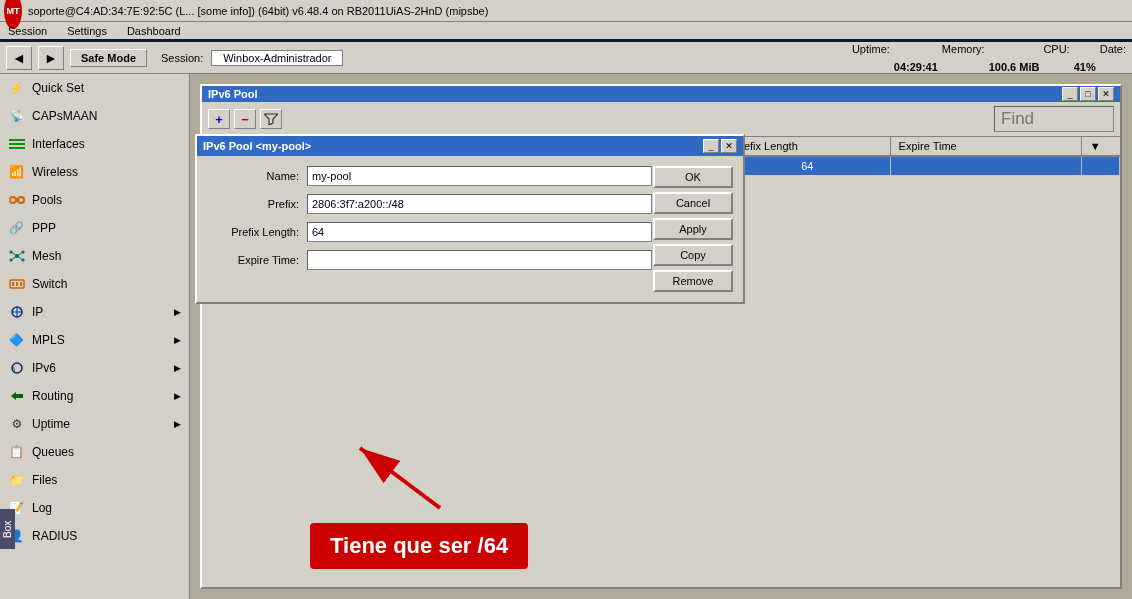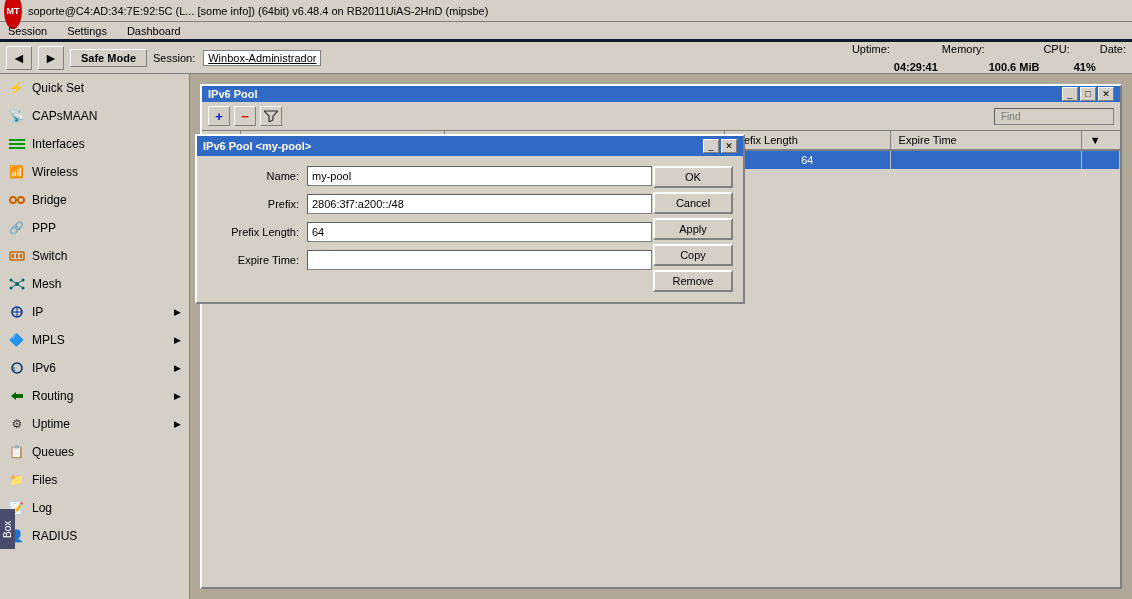--- a/index.html
+++ b/index.html
@@ -85,28 +85,28 @@
       border: 1px solid #808080;
       border-top-color: #ffffff;
       border-left-color: #ffffff;
       padding: 2px 10px;
       cursor: pointer;
       font-size: 11px;
       font-weight: bold;
     }
     .session-label {
       font-size: 11px;
+      margin-left: 8px;
     }
     .session-value {
       background: white;
       border: 1px solid #808080;
-      padding: 1px 4px;
+      padding: 1px 11px;
       font-size: 11px;
       margin-left: 2px;
-      text-decoration: underline;
     }
     .status-right {
       margin-left: auto;
       font-size: 11px;
       display: flex;
       gap: 4px;
     }
     .status-label { color: #000; }
     .status-value { font-weight: bold; color: #000; margin-top: 18px; }
 
@@ -241,21 +241,21 @@
     .tbl-btn-blue { color: #0000cc; }
     .tbl-btn-red { color: #cc0000; }
 
     .find-input {
       margin-left: auto;
       background: #d4d0c8;
       border: 1px solid #808080;
       border-top-color: #606060;
       border-left-color: #606060;
       padding: 2px 6px;
-      font-size: 10px;
+      font-size: 17px;
       width: 120px;
       color: #808080;
     }
 
     
     .pool-table {
       width: 100%;
       border-collapse: collapse;
       font-size: 11px;
     }
@@ -469,52 +469,52 @@
       <span>Wireless</span>
     </div>
     <div class="sidebar-item">
       <span class="sidebar-item-icon icon-bridge">
         <svg width="16" height="14" viewBox="0 0 16 14">
           <circle cx="4" cy="7" r="3" fill="none" stroke="#cc6600" stroke-width="2"></circle>
           <circle cx="12" cy="7" r="3" fill="none" stroke="#cc6600" stroke-width="2"></circle>
           <line x1="7" y1="7" x2="9" y2="7" stroke="#cc6600" stroke-width="2"></line>
         </svg>
       </span>
-      <span>Bridge</span>
+      <span>Pools</span>
     </div>
     <div class="sidebar-item">
       <span class="sidebar-item-icon icon-ppp">🔗</span>
       <span>PPP</span>
-    </div>
-    <div class="sidebar-item">
-      <span class="sidebar-item-icon icon-switch">
-        <svg width="16" height="14" viewBox="0 0 16 14">
-          <rect x="1" y="3" width="14" height="8" rx="1" fill="none" stroke="#cc6600" stroke-width="1.5"></rect>
-          <rect x="3" y="5" width="2" height="4" fill="#cc6600"></rect>
-          <rect x="7" y="5" width="2" height="4" fill="#cc6600"></rect>
-          <rect x="11" y="5" width="2" height="4" fill="#cc6600"></rect>
-        </svg>
-      </span>
-      <span>Switch</span>
     </div>
     <div class="sidebar-item">
       <span class="sidebar-item-icon icon-mesh">
         <svg width="16" height="14" viewBox="0 0 16 14">
           <circle cx="8" cy="7" r="2" fill="#006666"></circle>
           <circle cx="2" cy="3" r="1.5" fill="#006666"></circle>
           <circle cx="14" cy="3" r="1.5" fill="#006666"></circle>
           <circle cx="2" cy="11" r="1.5" fill="#006666"></circle>
           <circle cx="14" cy="11" r="1.5" fill="#006666"></circle>
           <line x1="2" y1="3" x2="8" y2="7" stroke="#006666" stroke-width="1"></line>
           <line x1="14" y1="3" x2="8" y2="7" stroke="#006666" stroke-width="1"></line>
           <line x1="2" y1="11" x2="8" y2="7" stroke="#006666" stroke-width="1"></line>
           <line x1="14" y1="11" x2="8" y2="7" stroke="#006666" stroke-width="1"></line>
         </svg>
       </span>
       <span>Mesh</span>
+    </div>
+    <div class="sidebar-item">
+      <span class="sidebar-item-icon icon-switch">
+        <svg width="16" height="14" viewBox="0 0 16 14">
+          <rect x="1" y="3" width="14" height="8" rx="1" fill="none" stroke="#cc6600" stroke-width="1.5"></rect>
+          <rect x="3" y="5" width="2" height="4" fill="#cc6600"></rect>
+          <rect x="7" y="5" width="2" height="4" fill="#cc6600"></rect>
+          <rect x="11" y="5" width="2" height="4" fill="#cc6600"></rect>
+        </svg>
+      </span>
+      <span>Switch</span>
     </div>
     <div class="sidebar-item">
       <span class="sidebar-item-icon icon-ip">
         <svg width="16" height="14" viewBox="0 0 16 14">
           <circle cx="8" cy="7" r="5" fill="none" stroke="#003399" stroke-width="1.5"></circle>
           <line x1="8" y1="2" x2="8" y2="12" stroke="#003399" stroke-width="1"></line>
           <line x1="3" y1="7" x2="13" y2="7" stroke="#003399" stroke-width="1"></line>
         </svg>
       </span>
       <span>IP</span>
@@ -647,17 +647,29 @@
         <div class="dialog-buttons">
           <button class="dialog-btn">OK</button>
           <button class="dialog-btn">Cancel</button>
           <button class="dialog-btn">Apply</button>
           <button class="dialog-btn">Copy</button>
           <button class="dialog-btn">Remove</button>
         </div>
       </div>
     </div>
 
+    <div class="arrow-annotation" style="position:absolute; bottom:30px; left:120px; z-index:20;">
+
+      <svg width="120" height="80" viewBox="0 0 120 80" style="position:absolute; top:-85px; left:30px;">
+        <defs>
+          <marker id="arrowhead" markerWidth="10" markerHeight="7" refX="10" refY="3.5" orient="auto">
+            <polygon points="0 0, 10 3.5, 0 7" fill="#cc0000"></polygon>
+          </marker>
+        </defs>
+        <path d="M100 70 Q60 40 20 10" stroke="#cc0000" stroke-width="4" fill="none" marker-end="url(#arrowhead)"></path>
+      </svg>
+      <div class="annotation-box">Tiene que ser /64</div>
+    </div>
 
   </div>
 </div>
 
 <div style="position:absolute; left:0; bottom:50px; background:#4a4a6a; color:white; font-size:10px; padding:2px 2px; writing-mode:vertical-rl; transform:rotate(180deg); height:40px; display:flex; align-items:center; justify-content:center;">Box</div>
 
 </body></html>

